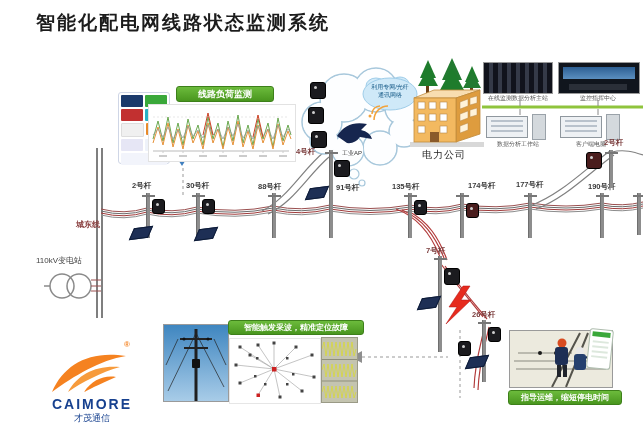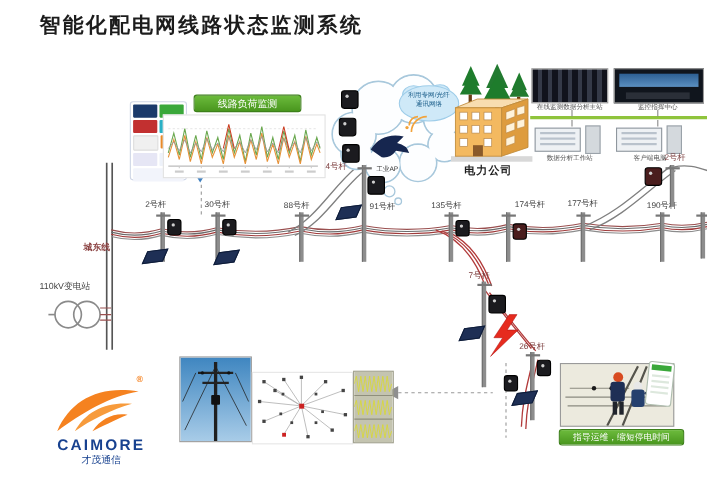--- a/index.html
+++ b/index.html
@@ -1,23 +1,23 @@
 <!DOCTYPE html>
 <html><head>
 <meta charset="utf-8">
 <style>
   html,body{margin:0;padding:0;background:#fff;}
   .stage{position:relative;width:643px;height:439px;background:#fff;overflow:hidden;
          font-family:"Liberation Sans","DejaVu Sans",sans-serif;}
   .abs{position:absolute;}
   .title{left:36px;top:10px;font-size:19px;font-weight:bold;color:#1c1c1c;letter-spacing:2px;}
   .banner{position:absolute;background:linear-gradient(#6cbb3c,#49961e);border:1px solid #3d801a;
-          color:#fff;font-weight:normal;text-align:center;border-radius:3px;padding:2px 3px;line-height:1.15;}
+          color:#fff;font-weight:bold;text-align:center;border-radius:3px;padding:2px 3px;line-height:1.15;}
   .tiny{position:absolute;font-size:6px;color:#555;text-align:center;line-height:1.1;}
-  .pole-label{position:absolute;font-size:7.5px;color:#3c3c3c;white-space:nowrap;}
+  .pole-label{position:absolute;font-size:7.5px;color:#3c3c3c;white-space:nowrap;font-weight:bold;}
   .pole-label.red{color:#7a3b3b;}
   .stick{position:absolute;width:3px;background:#8d8d8d;border-left:1px solid #6f6f6f;}
   .stick::before{content:"";position:absolute;top:2px;left:-5px;width:13px;height:2px;background:#777;}
   .device{position:absolute;width:11px;height:13px;background:#1b1b1f;border:1px solid #000;border-radius:3px;}
   .device::after{content:"";position:absolute;left:3px;top:3px;width:3px;height:3px;background:#cfcfcf;border-radius:50%;}
   .device.big{width:14px;height:15px;}
   .device.maroon{background:#4a1d1d;}
   .solar{position:absolute;width:16px;height:10px;background:#1e2f55;border:1px solid #0e1c38;
          transform:skewX(-30deg) rotate(-8deg);}
   .photo{position:absolute;border:1px solid #9a9a9a;box-sizing:border-box;}
@@ -34,21 +34,21 @@
            border:1px solid #cfd6e6;border-radius:3px;padding:2px;box-sizing:border-box;}
   .appcard .row{display:flex;gap:2px;margin-bottom:2px;}
   .appcard .t{flex:1;height:12px;border-radius:1px;}
   .chartbox{position:absolute;left:148px;top:104px;width:146px;height:56px;background:#fff;border:1px solid #e2e2e2;}
   .wavebox{position:absolute;left:321px;top:337px;width:37px;height:66px;border:1px solid #9a9a86;box-sizing:border-box;}
   .topo{position:absolute;left:229px;top:338px;width:90px;height:64px;background:#fff;border:1px solid #e6e6e6;}
   .phone{position:absolute;left:588px;top:329px;width:22px;height:38px;background:#fff;border:1px solid #aebdae;
          border-radius:3px;transform:rotate(6deg);}
   .phone .hd{position:absolute;left:2px;top:2px;right:2px;height:5px;background:#3aa83a;}
   .phone .ln{position:absolute;left:3px;right:3px;height:2px;background:#dde8dd;}
-  .companylabel{position:absolute;font-size:10px;font-weight:bold;color:#1c1c1c;letter-spacing:1px;}
+  .companylabel{position:absolute;font-size:10px;font-weight:normal;color:#1c1c1c;letter-spacing:1px;}
   .stationlabel{position:absolute;font-size:8px;color:#444;}
   .feederlabel{position:absolute;font-size:8px;font-weight:bold;color:#8a4040;}
   .aplabel{position:absolute;font-size:6px;color:#333;}
   .cloudtxt{position:absolute;font-size:6px;color:#1b5e8a;text-align:center;width:48px;line-height:1.2;}
   .logoname{position:absolute;left:44px;top:396px;width:96px;text-align:center;font-size:14px;font-weight:bold;
             color:#17418f;letter-spacing:2px;}
   .logosub{position:absolute;left:44px;top:412px;width:96px;text-align:center;font-size:9px;color:#17418f;}
   .logoreg{position:absolute;left:124px;top:340px;font-size:8px;color:#f58220;font-weight:bold;}
   svg{display:block;}
 </style>
@@ -321,20 +321,21 @@
         </defs>
       <rect width="64" height="76" fill="url(#sky)"></rect>
       <path d="M32,4 V76" stroke="#1f1f1f" stroke-width="3"></path>
       <path d="M16,14 H48 M20,23 H44" stroke="#222" stroke-width="2"></path>
       <path d="M32,8 L4,66 M32,8 L60,62 M14,14 L2,40 M50,14 L62,40" stroke="#222" stroke-width="0.7"></path>
       <circle cx="20" cy="14" r="1.5" fill="#111"></circle>
         <circle cx="44" cy="14" r="1.5" fill="#111"></circle>
       <rect x="28" y="34" width="8" height="9" fill="#111" rx="1"></rect>
     </svg>
   </div>
+  <div class="banner" style="left:228px;top:320px;width:128px;font-size:8px">智能触发采波，精准定位故障</div>
   <div class="topo">
     <svg width="88" height="62" viewBox="0 0 88 62">
       <g stroke="#aaa" stroke-width="0.7">
         <path d="M44,30 L10,8 M44,30 L28,6 M44,30 L44,4 M44,30 L66,8 M44,30 L82,16 M44,30 L84,38 M44,30 L72,52 M44,30 L50,58 M44,30 L28,56 M44,30 L10,44 M44,30 L6,26 M44,30 L20,16"></path>
       </g>
       <g fill="#444">
         <rect x="8.5" y="6.5" width="3" height="3"></rect>
           <rect x="26.5" y="4.5" width="3" height="3"></rect>
         <rect x="42.5" y="2.5" width="3" height="3"></rect>
           <rect x="64.5" y="6.5" width="3" height="3"></rect>

